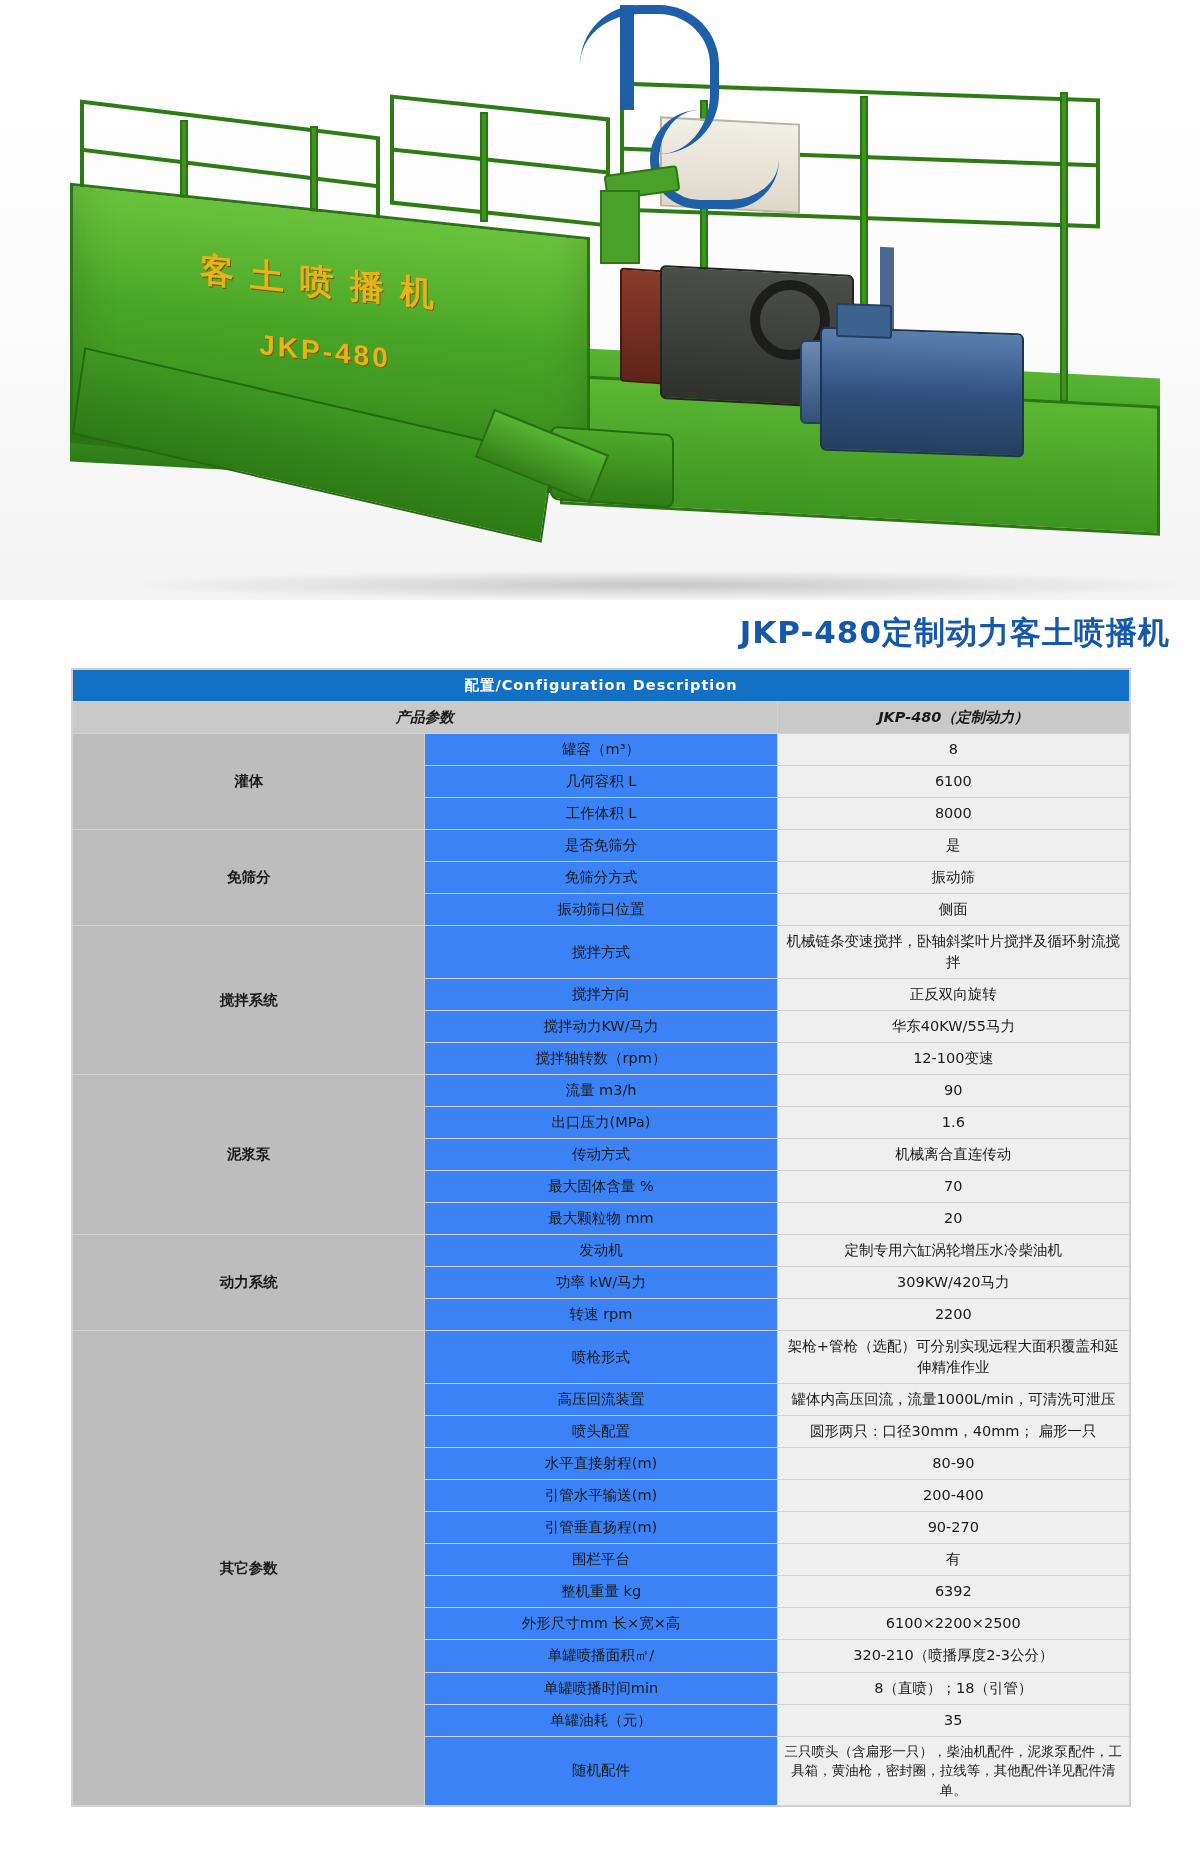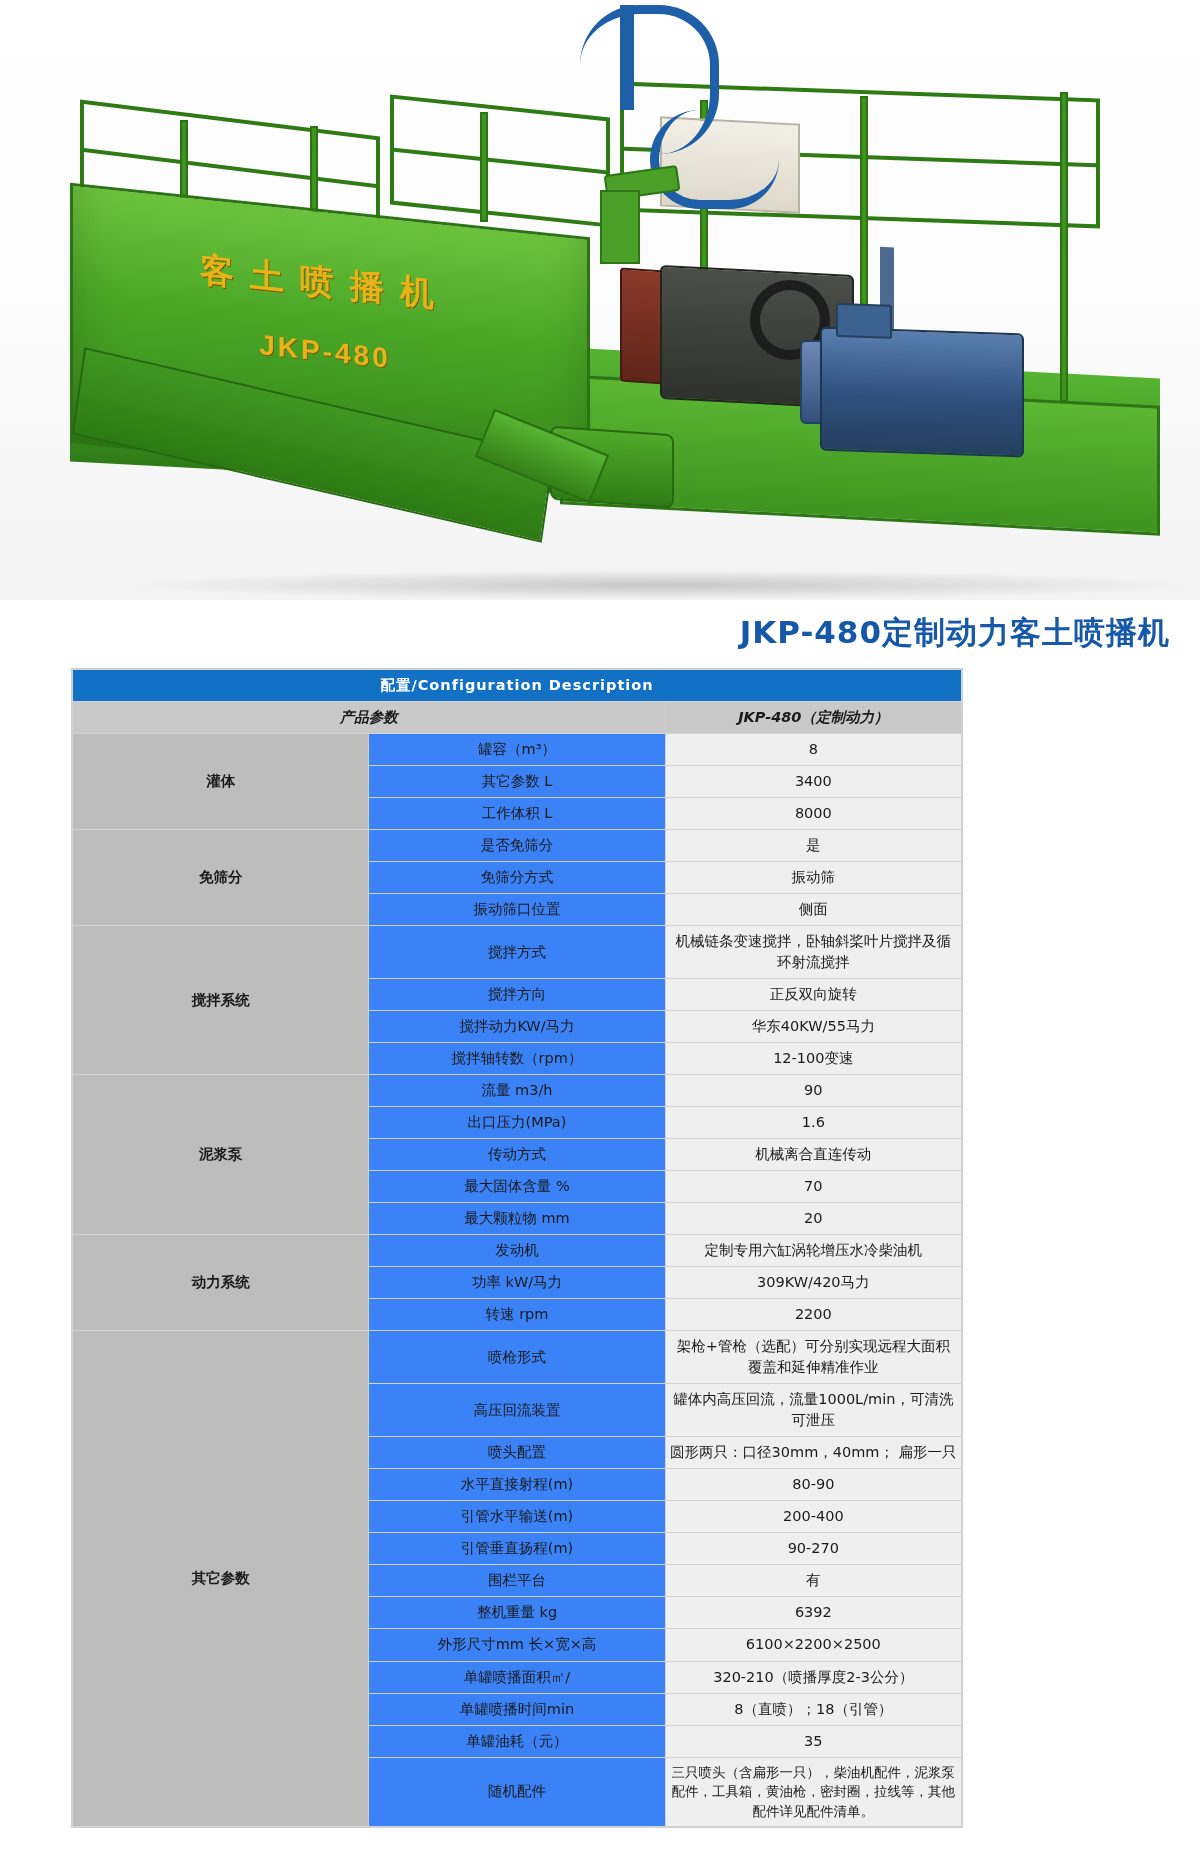--- a/index.html
+++ b/index.html
@@ -246,21 +246,21 @@
     color: #1557a8;
     letter-spacing: 1px;
     white-space: nowrap;
   }
 
   
   .table-wrap {
     position: absolute;
     left: 71px;
     top: 668px;
-    width: 892px;
+    width: 1060px;
     border: 1px solid #cfcfcf;
     box-sizing: border-box;
   }
   table.spec {
     border-collapse: collapse;
     width: 100%;
     table-layout: fixed;
     font-family: "DejaVu Sans", sans-serif;
   }
   table.spec td, table.spec th {
@@ -370,22 +370,22 @@
         <td colspan="2">产品参数</td>
         <td>JKP-480（定制动力）</td>
       </tr>
 
       <tr>
         <td class="grp" rowspan="3">灌体</td>
         <td class="lbl">罐容（m³）</td>
         <td class="val">8</td>
       </tr>
       <tr>
-        <td class="lbl">其它参数  L</td>
-        <td class="val">3400</td>
+        <td class="lbl">几何容积  L</td>
+        <td class="val">6100</td>
       </tr>
       <tr>
         <td class="lbl">工作体积  L</td>
         <td class="val">8000</td>
       </tr>
 
       <tr>
         <td class="grp" rowspan="3">免筛分</td>
         <td class="lbl">是否免筛分</td>
         <td class="val">是</td>

